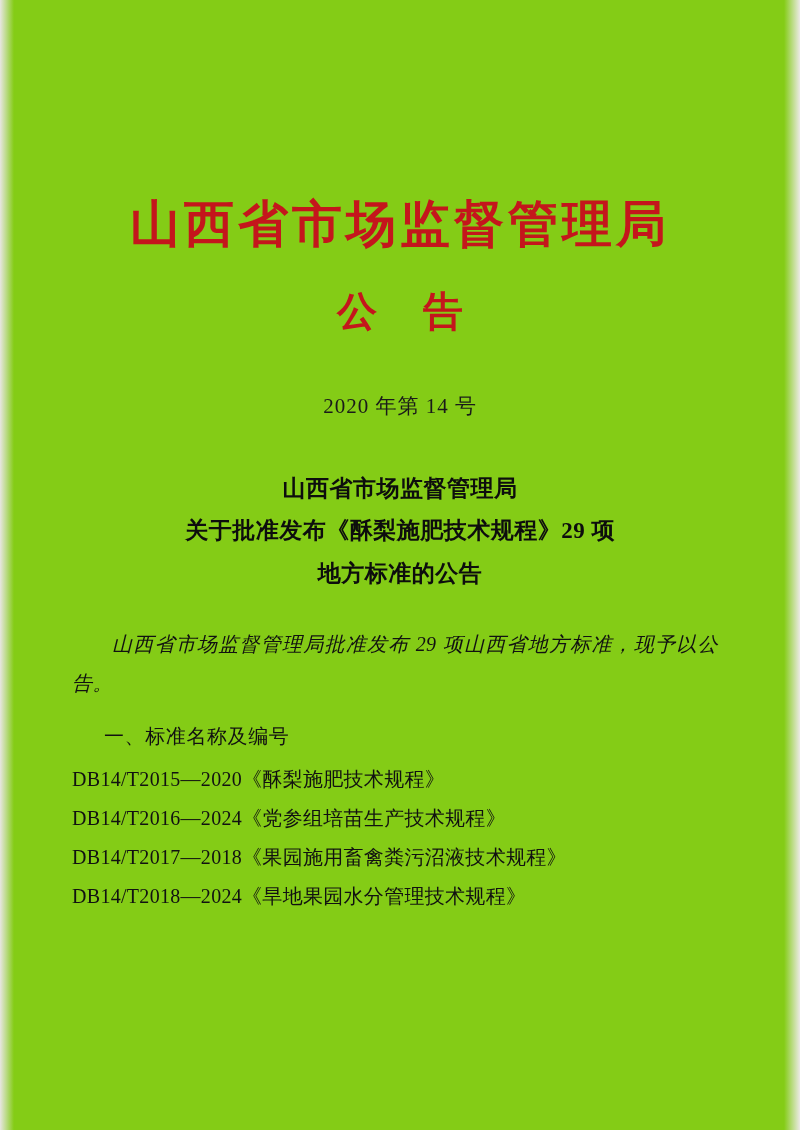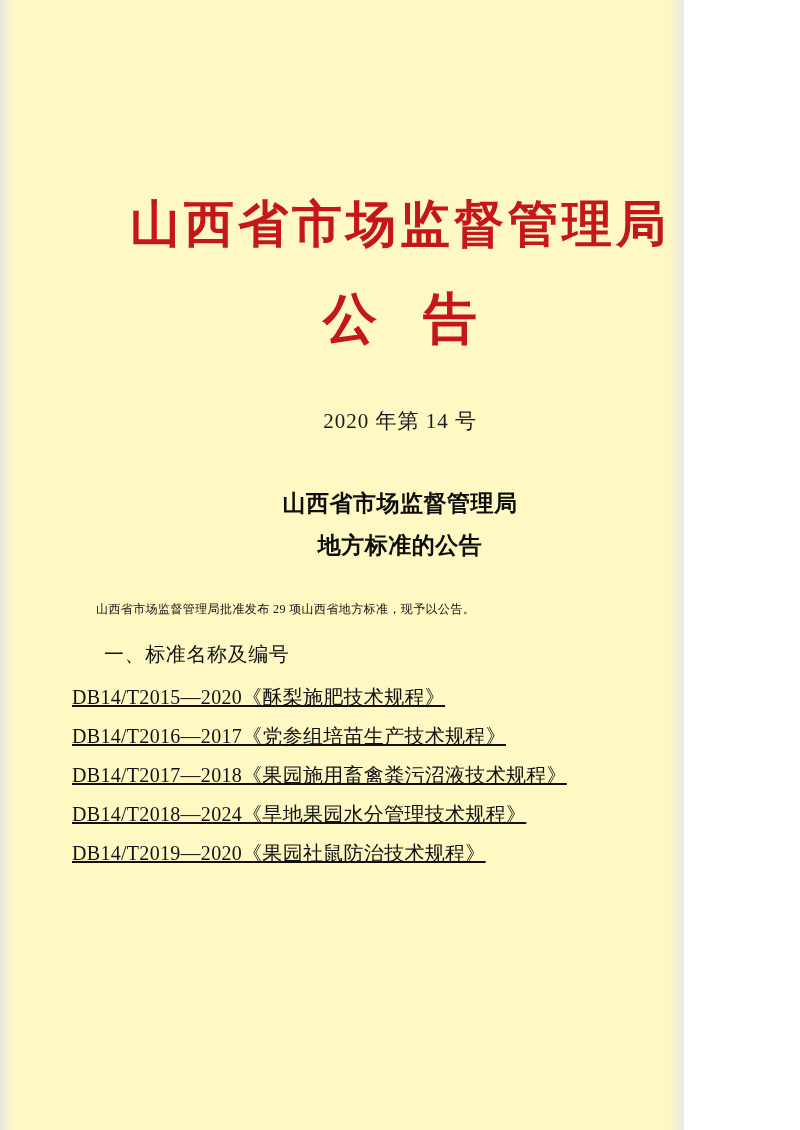--- a/index.html
+++ b/index.html
@@ -10,23 +10,23 @@
   body {
     width: 800px;
     height: 1130px;
     font-family: "Liberation Serif", "DejaVu Serif", serif;
     color: #111111;
     overflow: hidden;
   }
 
   .page {
     position: relative;
-    width: 684px;
+    width: 800px;
     height: 1130px;
-    background: #fef9c3;
+    background: #84cc16;
     box-sizing: border-box;
   }
 
   
   .page::before {
     content: "";
     position: absolute;
     left: 0; top: 0;
     width: 14px; height: 100%;
     background: linear-gradient(to right, #e8e6e2, rgba(255,255,255,0));
@@ -59,21 +59,21 @@
     letter-spacing: 4px;
     line-height: 1.15;
   }
 
   .doc-kind {
     margin-top: 36px;
     text-align: center;
     color: #c4161c;
     font-family: "Liberation Serif", "DejaVu Serif", serif;
     font-weight: bold;
-    font-size: 54px;
+    font-size: 40px;
     letter-spacing: 46px;
     text-indent: 46px;
     line-height: 1.1;
   }
 
   .doc-number {
     margin-top: 58px;
     text-align: center;
     font-size: 21px;
     letter-spacing: 1px;
@@ -90,43 +90,43 @@
     letter-spacing: 0.5px;
     color: #0d0d0d;
   }
   .headline .ln {
     display: block;
     white-space: nowrap;
   }
 
   .body-para {
     margin-top: 30px;
-    font-size: 12px;
+    font-size: 20px;
     line-height: 1.95;
     text-align: justify;
     letter-spacing: 0.4px;
     padding: 0 22px 0 12px;
     text-indent: 2em;
     color: #111;
+    font-style: italic;
   }
 
   .section-head {
     margin-top: 20px;
     padding-left: 12px;
     font-size: 20px;
     font-weight: normal;
     text-indent: 1.6em;
     letter-spacing: 0.6px;
   }
 
   .std-list {
     margin: 10px 0 0 0;
     padding: 0 0 0 12px;
     list-style: none;
-    text-decoration: underline;
   }
   .std-list li {
     font-size: 20px;
     line-height: 1.95;
     letter-spacing: 0.3px;
     white-space: nowrap;
     color: #111;
   }
 </style>
 </head>
@@ -136,29 +136,29 @@
   <div class="content">
 
     <div class="org-title">山西省市场监督管理局</div>
 
     <div class="doc-kind">公告</div>
 
     <div class="doc-number">2020 年第 14 号</div>
 
     <div class="headline">
       <span class="ln">山西省市场监督管理局</span>
+      <span class="ln">关于批准发布《酥梨施肥技术规程》29 项</span>
       <span class="ln">地方标准的公告</span>
     </div>
 
     <p class="body-para">山西省市场监督管理局批准发布 29 项山西省地方标准，现予以公告。</p>
 
     <div class="section-head">一、标准名称及编号</div>
 
     <ul class="std-list">
       <li>DB14/T2015—2020《酥梨施肥技术规程》</li>
-      <li>DB14/T2016—2017《党参组培苗生产技术规程》</li>
+      <li>DB14/T2016—2024《党参组培苗生产技术规程》</li>
       <li>DB14/T2017—2018《果园施用畜禽粪污沼液技术规程》</li>
       <li>DB14/T2018—2024《旱地果园水分管理技术规程》</li>
-      <li>DB14/T2019—2020《果园社鼠防治技术规程》</li>
     </ul>
 
   </div>
 </div>
 
 </body></html>

